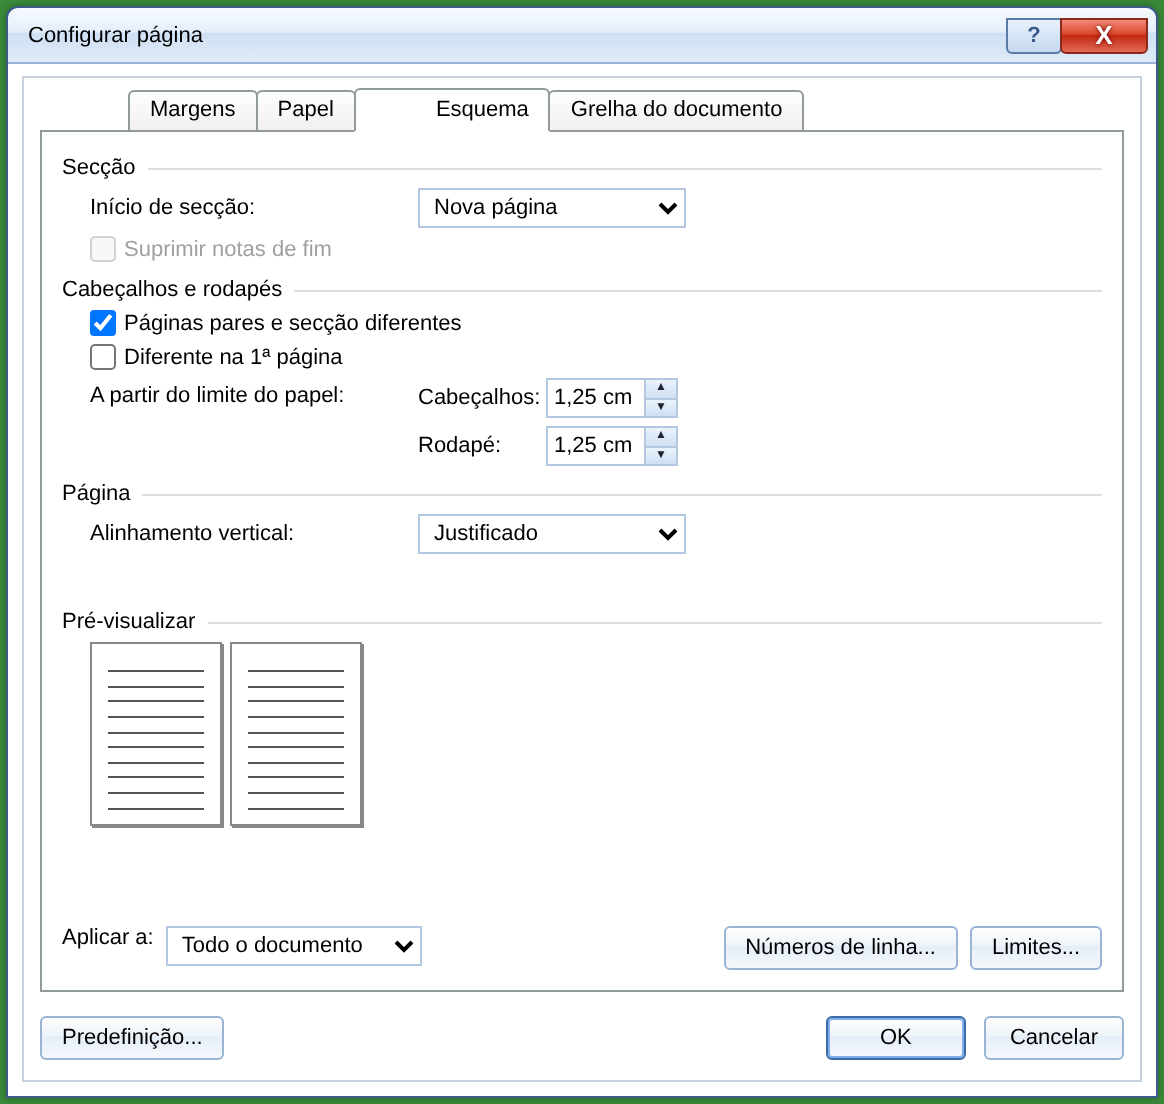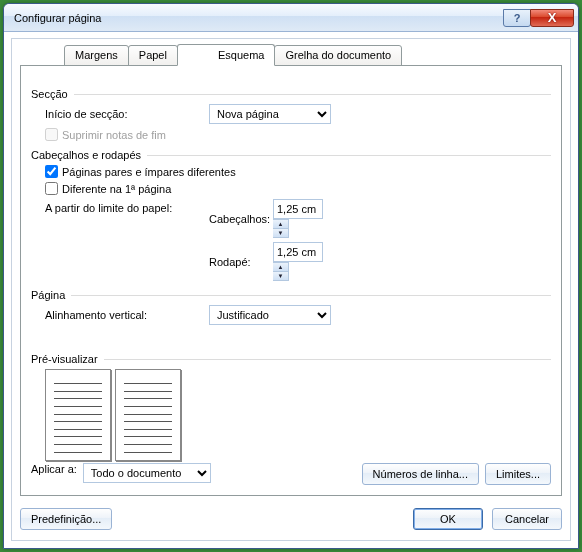--- a/index.html
+++ b/index.html
@@ -14,36 +14,36 @@
   .client { position: absolute; left: 7px; top: 34px; right: 7px; bottom: 7px; background: #fff; border: 1px solid #c7d2e0; }
   .tabs { position: absolute; left: 8px; top: 6px; display: flex; margin-left: 44px; }
   .tab { padding: 3px 10px 4px; border: 1px solid #919b9c; background: linear-gradient(to bottom,#fefefe,#f1f0ee); margin-right: -1px; color:#000; border-top-left-radius:3px; border-top-right-radius:3px; position: relative; }
   .tab.active { background: #fff; border-bottom: 1px solid #fff; z-index: 2; padding-top:4px; margin-top:-1px;padding-left:40px; }
   .tabpanel { position: absolute; left: 8px; right: 8px; top: 26px; bottom: 44px; border: 1px solid #919b9c; background: #fff; padding: 8px 10px; }
   .row { display: flex; align-items: center; margin: 4px 0; }
   .indent { padding-left: 14px; }
   .lbl { color: #000; }
   .disabled { color: #a0a0a0; }
   select.combo, .spin input { border: 1px solid #b3c8e0; background: #fff; height: 20px; padding: 1px 3px; }
-  select.combo { width: 122px; }
-  .spin { display:inline-flex;flex-direction:column; }
+  select.combo { width: 134px; }
+  .spin { display:inline-flex; }
   .spin input { width: 50px; text-align: left; }
   .spinbtns { display:flex; flex-direction:column; width:16px; border:1px solid #b3c8e0; border-left:none; }
   .spinbtn { flex:1; background:linear-gradient(to bottom,#eaf2fb,#cfe0f4); font-size:6px; text-align:center; line-height:8px; color:#223; }
   .spinbtn:first-child { border-bottom:1px solid #b3c8e0; }
   input[type=checkbox] { width:13px; height:13px; margin:0 4px 0 0; vertical-align:middle; }
   .preview-box { display:flex; gap:4px; margin: 4px 0 0 14px; }
   .page { width: 66px; height: 92px; border: 1px solid #888; box-shadow: 1px 1px 0 #888; background:#fff; padding: 10px 8px 4px 8px; display:flex; flex-direction:column; justify-content:space-around; }
   .page div { border-top:1px solid #555; height:0; }
   .btn { height: 22px; padding: 0 10px; border: 1px solid #9ab3d4; background: linear-gradient(to bottom,#fefefe,#eef3f9 45%,#e4edf7 46%,#f4f8fc 100%); border-radius: 3px; color:#000; display:inline-flex; align-items:center; justify-content:center; min-width: 70px; }
   .btn.default { border-color:#3a6aa8; box-shadow: inset 0 0 0 1px #81aee8; }
   .bottom-row { position:absolute; left:10px; right:10px; bottom: 8px; height: 24px; display:flex; align-items:flex-start; }
   .footer { position:absolute; left:8px; right:8px; bottom:8px; height:26px; display:flex; align-items:center; justify-content:space-between; }
   .sec-hr { height:1px; background:#dcdcdc; flex:1; margin-left:6px; }
-  .ghead { display:flex; align-items:center; margin-top:14px; }
+  .ghead { display:flex; align-items:center; margin-top:4px; }
   .ghead .gt { color:#000; }
 </style>
 </head>
 <body>
 
 <div class="window">
   <div class="titlebar">
     <span class="titlebar-text">Configurar página</span>
     <div class="titlebar-btns">
       <div class="tbtn help">?</div>
@@ -76,21 +76,21 @@
         <input type="checkbox" disabled="" style="">
         <span class="lbl disabled">Suprimir notas de fim</span>
       </div>
 
       <div class="ghead" style="margin-top:8px">
           <span class="gt">Cabeçalhos e rodapés</span>
           <span class="sec-hr"></span>
         </div>
       <div class="row indent">
         <input type="checkbox" checked="" style="">
-        <span class="lbl">Páginas pares e ímpares diferentes</span>
+        <span class="lbl">Páginas pares e secção diferentes</span>
       </div>
       <div class="row indent">
         <input type="checkbox" style="">
         <span class="lbl">Diferente na 1ª página</span>
       </div>
       <div class="row indent" style="align-items:flex-start">
         <span class="lbl" style="width:164px; padding-top:3px">A partir do limite do papel:</span>
         <div>
           <div class="row" style="margin:0 0 4px 0">
             <span class="lbl" style="width:64px">Cabeçalhos:</span>

